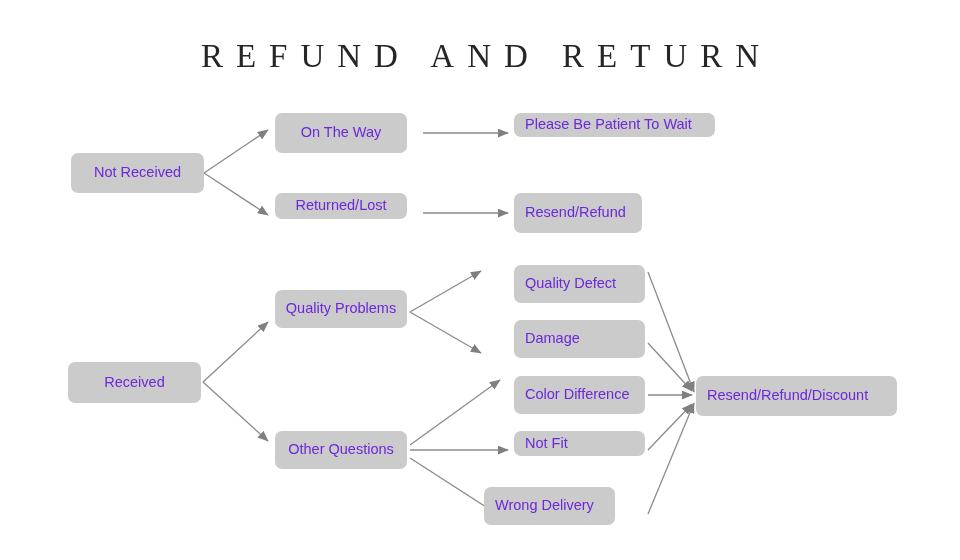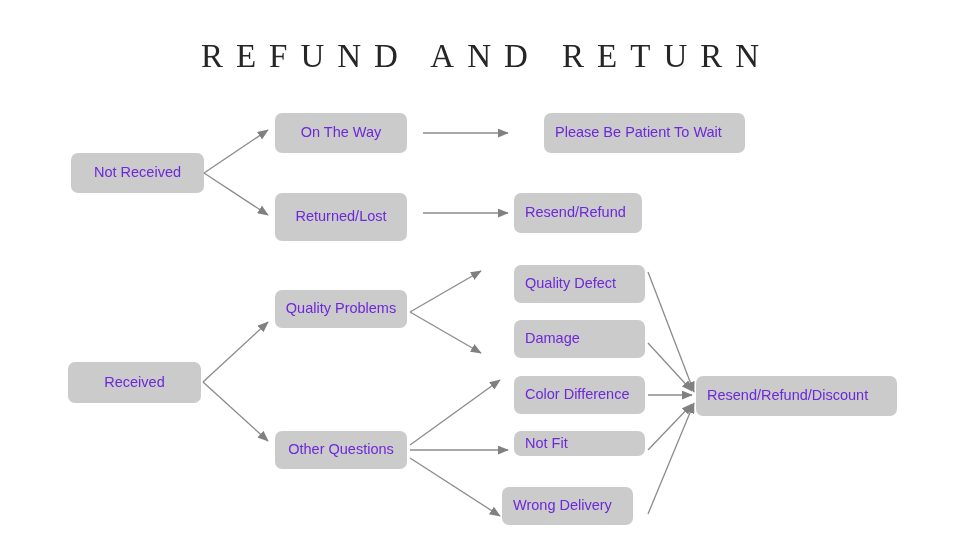--- a/index.html
+++ b/index.html
@@ -91,37 +91,37 @@
       <line x1="648" y1="395" x2="692" y2="395"></line>
       <line x1="648" y1="450" x2="692" y2="404"></line>
       <line x1="648" y1="514" x2="694" y2="403"></line>
     </g>
   </svg>
 
   <div class="node center" style="left:71px;  top:153px; width:133px; height:40px;">Not Received</div>
 
   <div class="node center" style="left:275px; top:113px; width:132px; height:40px;">On The Way</div>
 
-  <div class="node center" style="left:275px; top:193px; width:132px; height:48px;">Returned/Lost</div>
+  <div class="node center" style="left:275px; top:193px; width:132px; height:26px;">Returned/Lost</div>
 
-  <div class="node left" style="left:544px; top:113px; width:201px; height:40px;">Please Be Patient To Wait</div>
+  <div class="node left" style="left:514px; top:113px; width:201px; height:24px;">Please Be Patient To Wait</div>
 
   <div class="node left" style="left:514px; top:193px; width:128px; height:40px;">Resend/Refund</div>
 
   <div class="node center" style="left:68px;  top:362px; width:133px; height:41px;">Received</div>
 
   <div class="node center" style="left:275px; top:290px; width:132px; height:38px;">Quality Problems</div>
 
   <div class="node center" style="left:275px; top:431px; width:132px; height:38px;">Other Questions</div>
 
   <div class="node left" style="left:514px; top:265px; width:131px; height:38px;">Quality Defect</div>
 
   <div class="node left" style="left:514px; top:320px; width:131px; height:38px;">Damage</div>
 
   <div class="node left" style="left:514px; top:376px; width:131px; height:38px;">Color Difference</div>
 
   <div class="node left" style="left:514px; top:431px; width:131px; height:25px;">Not Fit</div>
 
-  <div class="node left" style="left:502px; top:487px; width:131px; height:38px;">Wrong Delivery</div>
+  <div class="node left" style="left:484px; top:487px; width:131px; height:38px;">Wrong Delivery</div>
 
   <div class="node left" style="left:696px; top:376px; width:201px; height:40px;">Resend/Refund/Discount</div>
 
 </div>
 
 </body></html>

